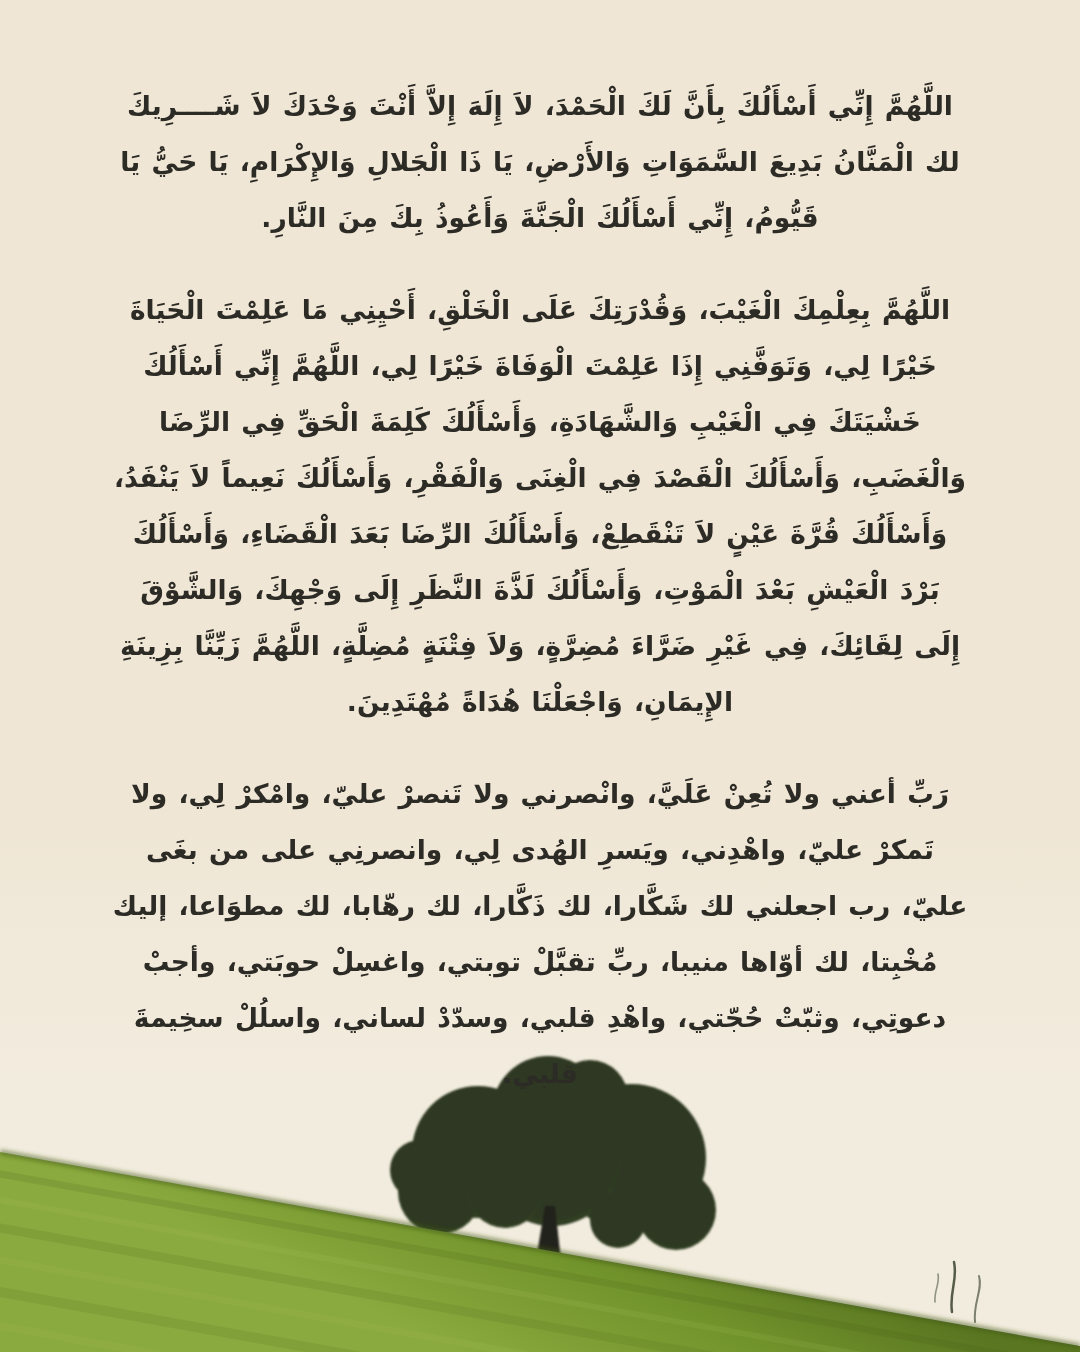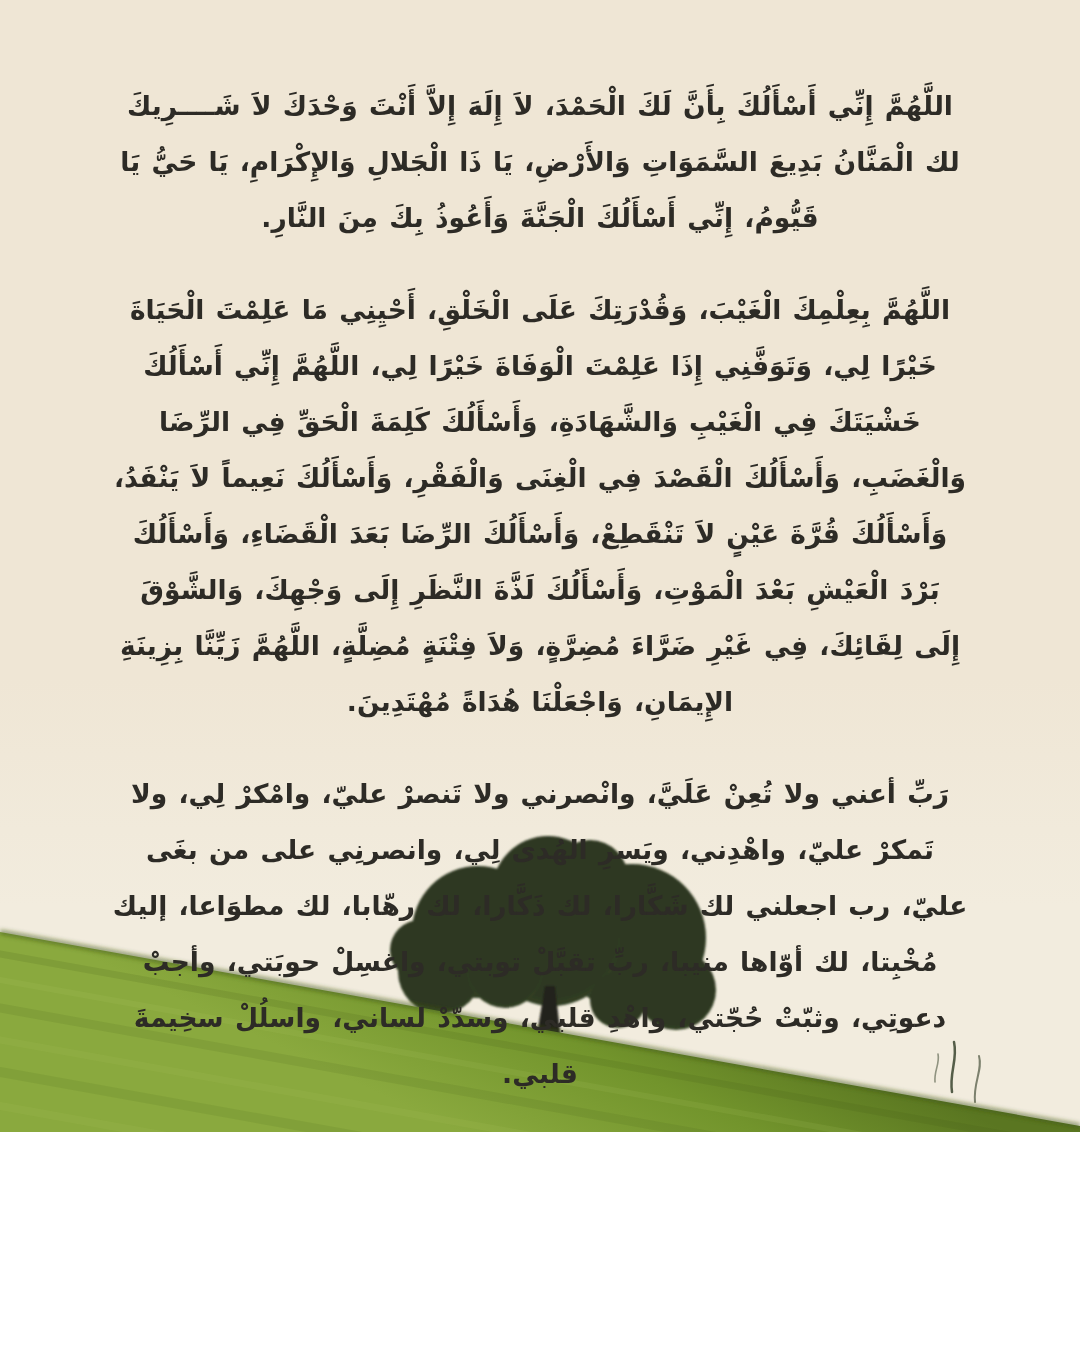--- a/index.html
+++ b/index.html
@@ -7,21 +7,21 @@
     padding: 0;
   }
   body {
     width: 1080px;
     height: 1352px;
     font-family: "DejaVu Sans", sans-serif;
   }
   .canvas {
     position: relative;
     width: 1080px;
-    height: 1132px;
+    height: 1352px;
     overflow: hidden;
     background: linear-gradient(180deg,
       var(--bg-top, #efe6d5) 0%,
       var(--bg-top, #efe6d5) 60%,
       var(--bg-horizon, #f2ecde) 80%,
       var(--bg-horizon, #f2ecde) 100%);
     margin-left: 17px;
   }
   .text-block {
     position: relative;

